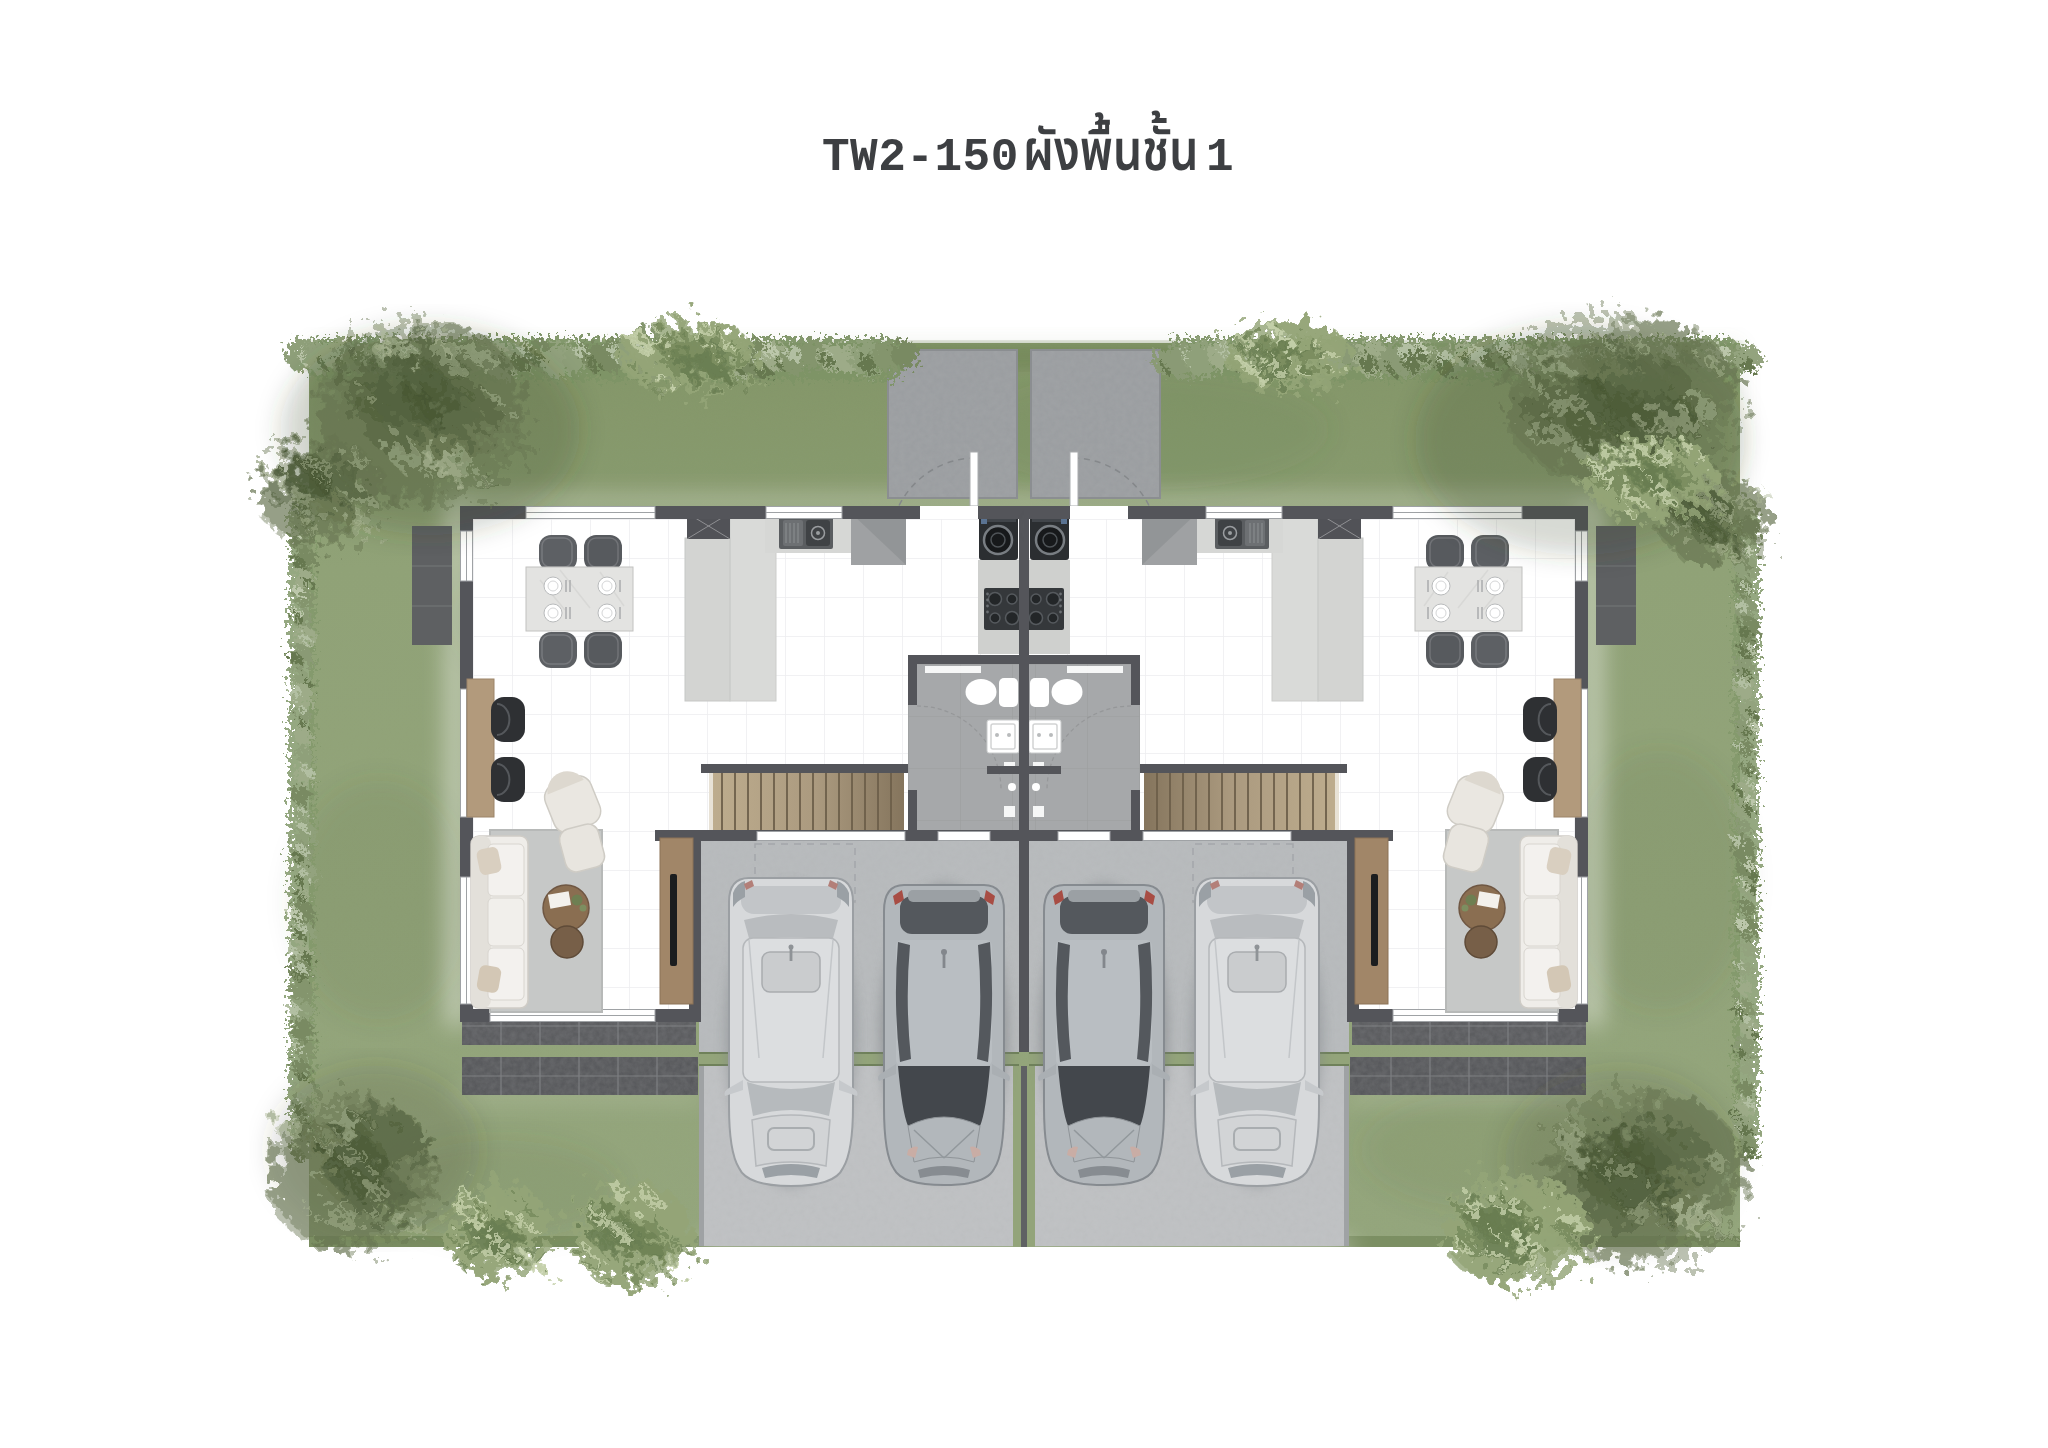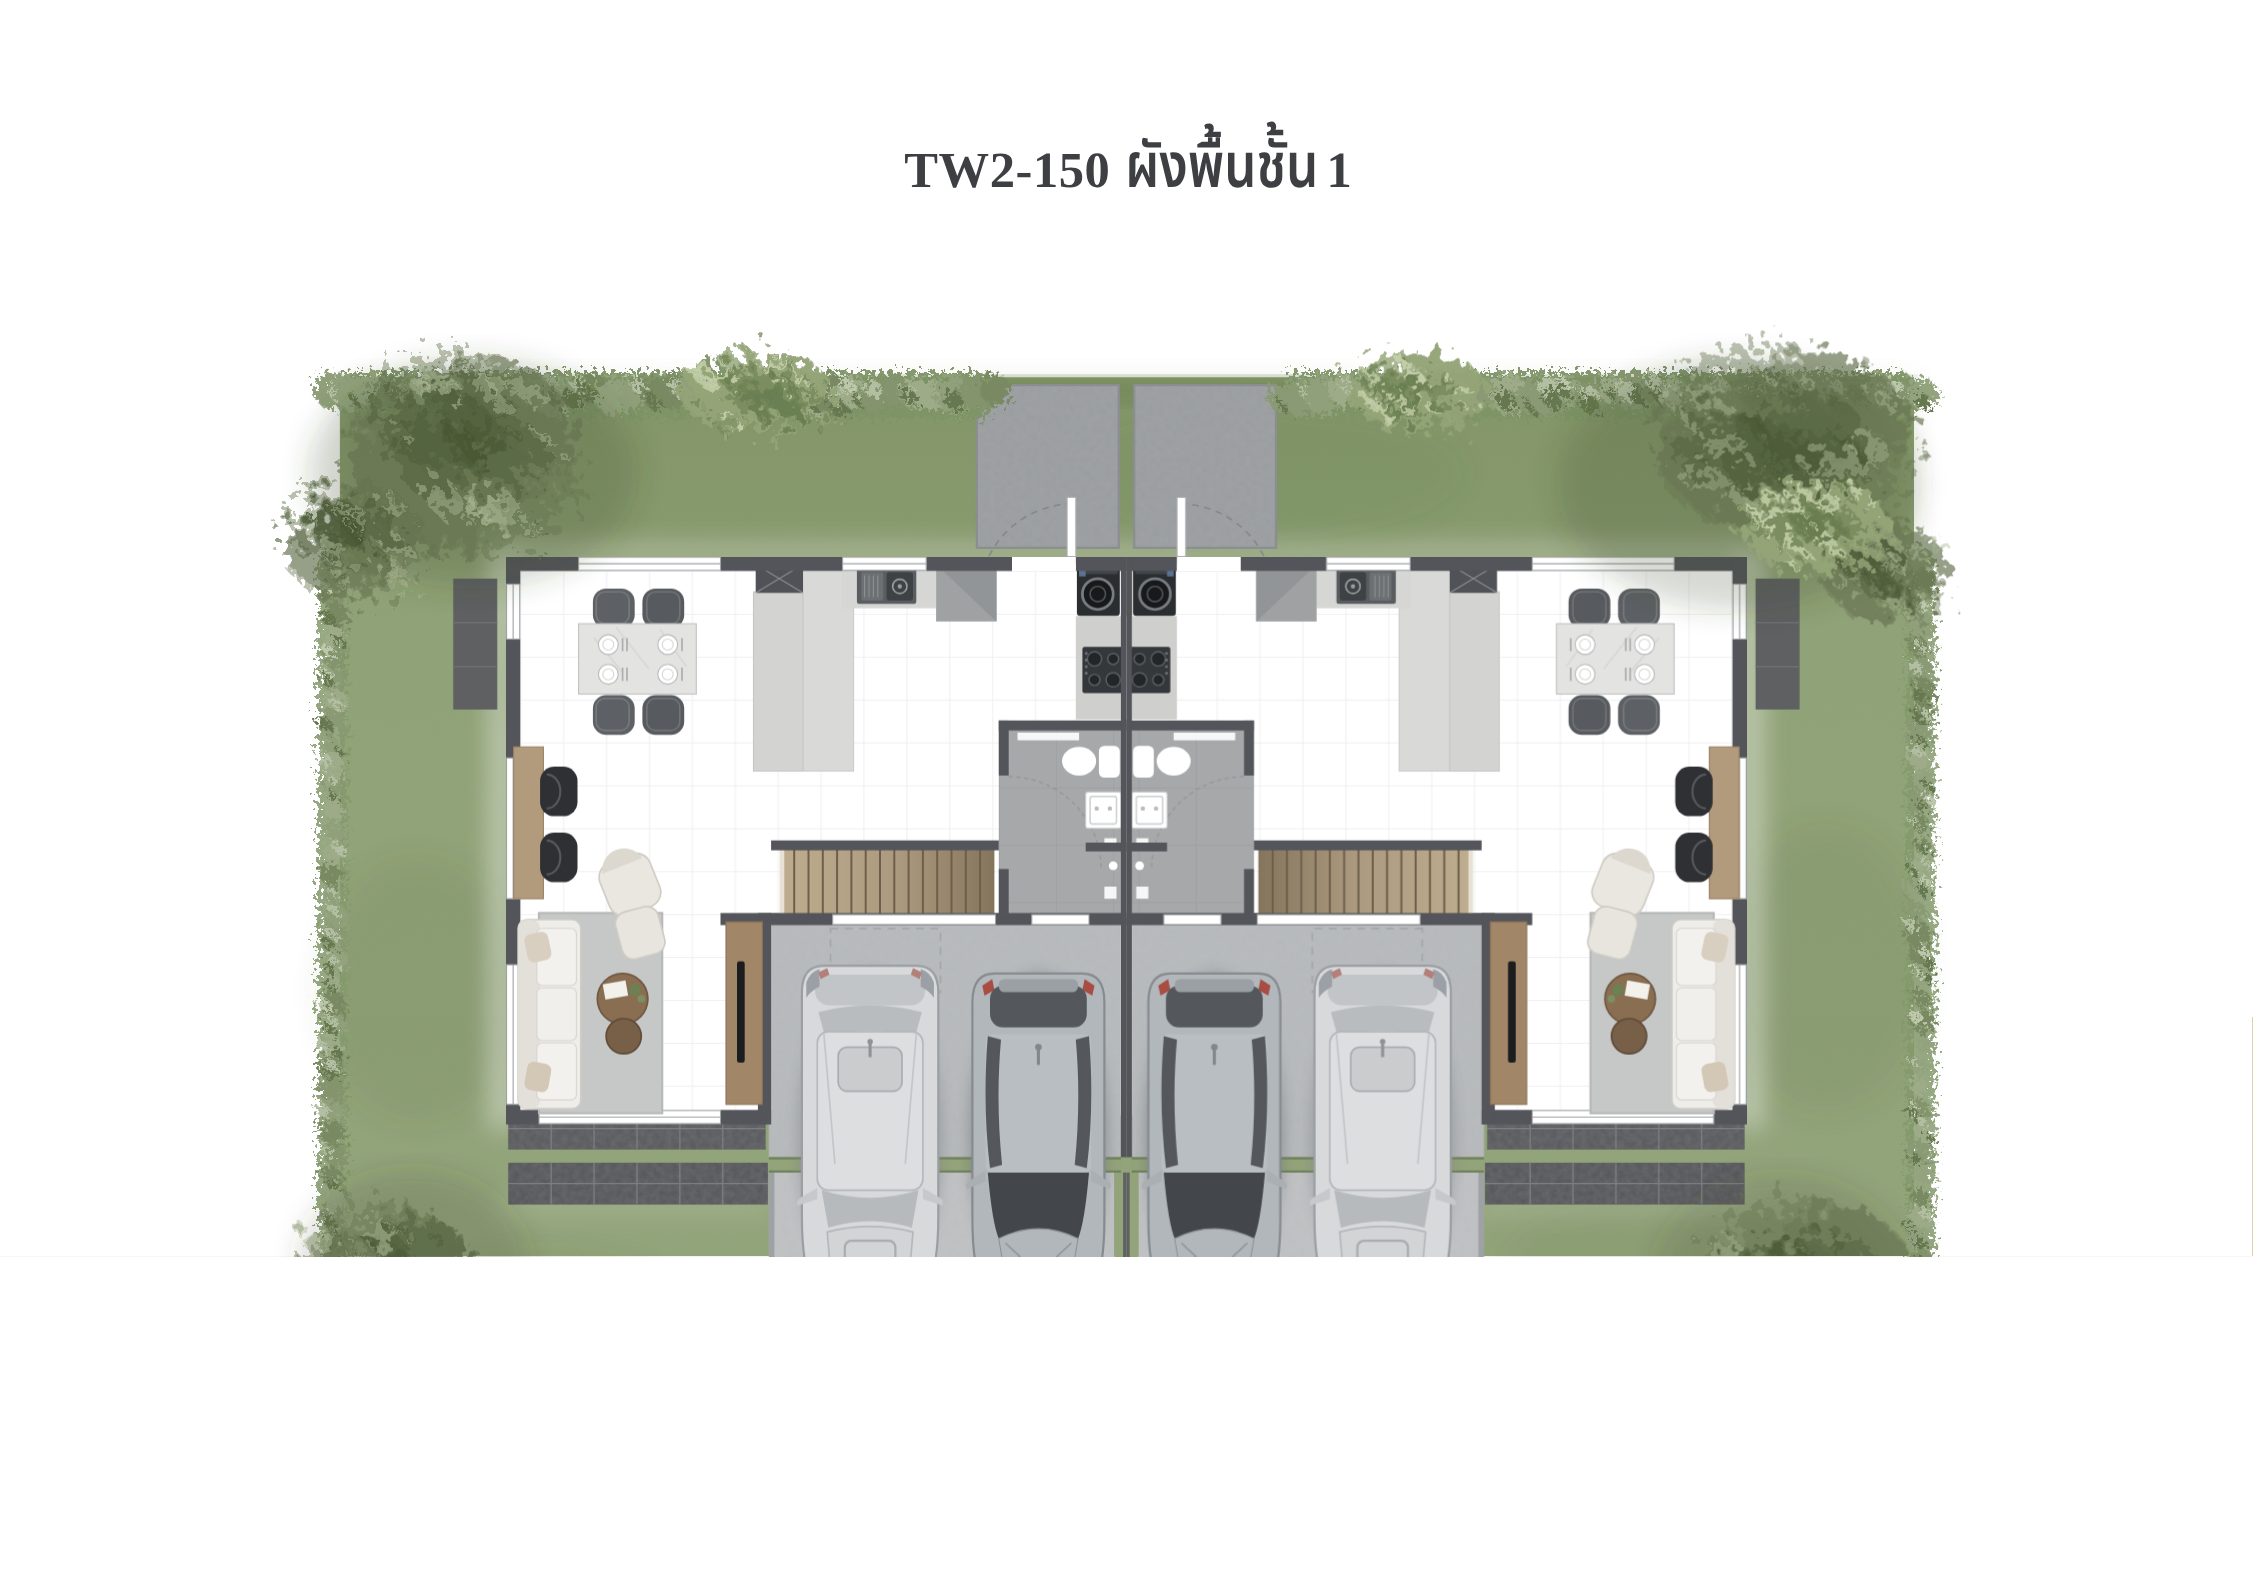--- a/index.html
+++ b/index.html
@@ -1,15 +1,15 @@
 <!DOCTYPE html>
 <html><head><meta charset="utf-8">
 <style>
 html,body{margin:0;padding:0;background:#fff}
-#page{position:relative;width:2048px;height:1142px;overflow:hidden;background:#a16207;font-family:Liberation Serif, serif}
+#page{position:relative;width:2048px;height:1448px;overflow:hidden;background:#a16207;font-family:Liberation Mono, monospace}
 svg{display:block}
 </style></head>
 <body>
 <div id="page">
 <svg width="2048" height="1448" viewBox="0 0 2048 1448">
 <defs>
 <filter id="grass" x="0" y="0" width="100%" height="100%">
   <feTurbulence type="fractalNoise" baseFrequency="0.85" numOctaves="2" seed="11"></feTurbulence>
   <feColorMatrix type="matrix" values="0 0 0 0 0.29  0 0 0 0 0.36  0 0 0 0 0.19  0 0 0 0.55 0"></feColorMatrix>
   <feComposite operator="in" in2="SourceGraphic"></feComposite>

